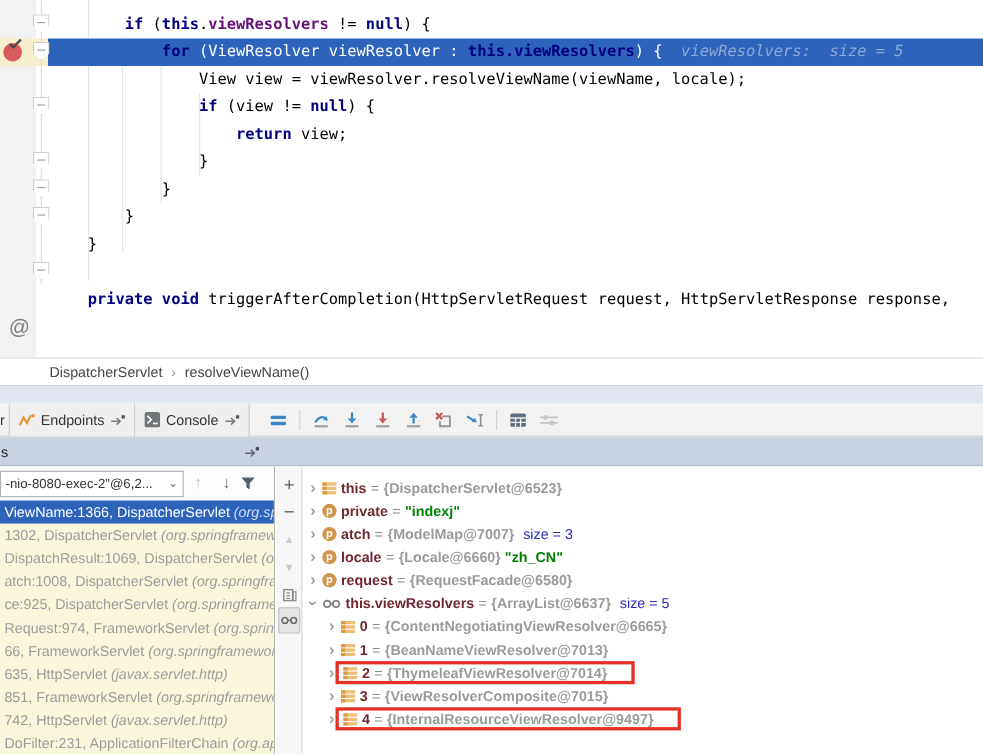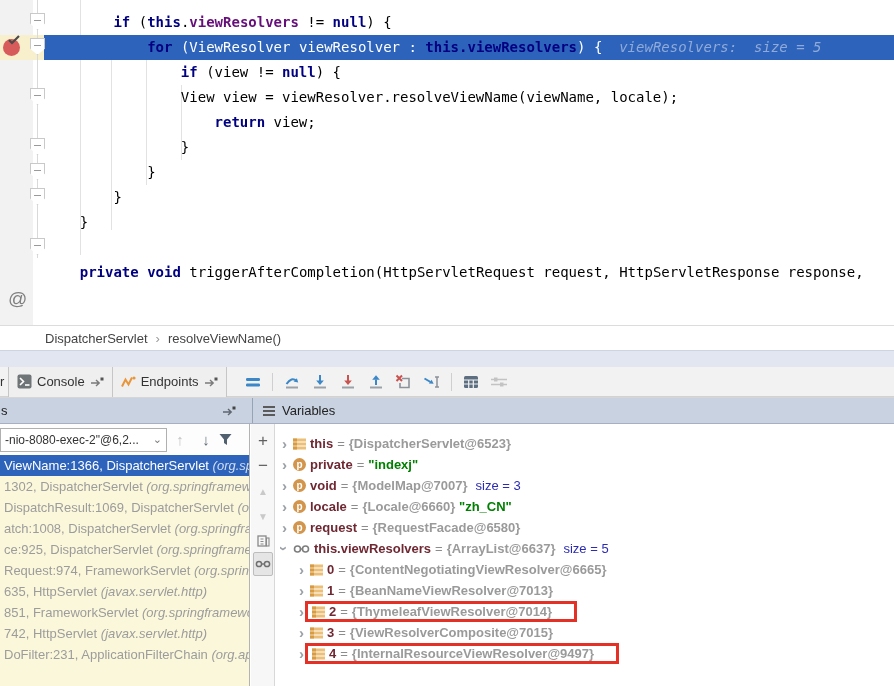--- a/index.html
+++ b/index.html
@@ -114,22 +114,22 @@
     <div id="gutter-col"></div>
     <div id="bp-row-cream"></div>
     <div id="fold-line"></div>
     <div class="indent-guide" style="left:80px; top:0; height:255px;"></div>
     <div class="indent-guide" style="left:111px; top:35px; height:195px;"></div>
     <div class="indent-guide" style="left:146px; top:60px; height:125px;"></div>
     <div class="indent-guide" style="left:181px; top:85px; height:75px;"></div>
     <div id="code-lines">
         <div class="line"><span class="seg-pl">        </span><span class="seg-kw">if</span><span class="seg-pl"> (</span><span class="seg-kw">this</span><span class="seg-pl">.</span><span class="seg-fd">viewResolvers</span><span class="seg-pl"> != </span><span class="seg-kw">null</span><span class="seg-pl">) {</span></div>
         <div class="line exec"><span class="seg-wh">            </span><span class="seg-kw">for</span><span class="seg-wh"> (ViewResolver viewResolver : </span><span class="seg-kw">this.viewResolvers</span><span class="seg-wh">) { </span><span class="seg-hint"> viewResolvers:  size = 5</span></div>
+        <div class="line"><span class="seg-pl">                View view = viewResolver.resolveViewName(viewName, locale);</span></div>
         <div class="line"><span class="seg-pl">                </span><span class="seg-kw">if</span><span class="seg-pl"> (view != </span><span class="seg-kw">null</span><span class="seg-pl">) {</span></div>
-        <div class="line"><span class="seg-pl">                View view = viewResolver.resolveViewName(viewName, locale);</span></div>
         <div class="line"><span class="seg-pl">                    </span><span class="seg-kw">return</span><span class="seg-pl"> view;</span></div>
         <div class="line"><span class="seg-pl">                }</span></div>
         <div class="line"><span class="seg-pl">            }</span></div>
         <div class="line"><span class="seg-pl">        }</span></div>
         <div class="line"><span class="seg-pl">    }</span></div>
         <div class="line"></div>
         <div class="line"><span class="seg-pl">    </span><span class="seg-kw">private void</span><span class="seg-pl"> triggerAfterCompletion(HttpServletRequest request, HttpServletResponse response,</span></div>
       </div>
     <div id="fold-markers">
         <div class="fold-marker" style="top: 13px;"></div>
@@ -152,43 +152,43 @@
     <span>DispatcherServlet</span><span class="sep">›</span><span>resolveViewName()</span>
   </div>
 
   <div id="strip"></div>
 
   <div id="dbg-toolbar">
     <div class="partial-tab">r</div>
 
     <div class="tw-tab">
       <span>
+        <svg width="15" height="14" viewBox="0 0 15 14">
+            <polyline points="1,11.5 4.5,4.5 7.5,9.5 11,2.5" fill="none" stroke="#e8963c" stroke-width="2"></polyline>
+            <circle cx="13" cy="3" r="1.6" fill="#e8963c"></circle>
+          </svg>
+      </span>
+      <span>Endpoints</span>
+      <span class="pin">
+        <svg width="14" height="12" viewBox="0 0 14 12">
+            <path d="M1 7 h8 M6 4 l3.2 3 L6 10" fill="none" stroke="#7a7a7a" stroke-width="1.4"></path>
+            <rect x="10.5" y="1.5" width="3" height="3" fill="#555"></rect>
+          </svg>
+      </span>
+    </div>
+
+    <div class="tw-tab">
+      <span>
         <svg width="15" height="15" viewBox="0 0 15 15">
             <rect x="0.5" y="0.5" width="14" height="14" rx="2" fill="#6f7577"></rect>
             <polyline points="3,4 6.5,7.5 3,11" fill="none" stroke="#fff" stroke-width="1.6"></polyline>
             <rect x="8" y="10.2" width="4.5" height="1.6" fill="#fff"></rect>
           </svg>
       </span>
       <span>Console</span>
-      <span class="pin">
-        <svg width="14" height="12" viewBox="0 0 14 12">
-            <path d="M1 7 h8 M6 4 l3.2 3 L6 10" fill="none" stroke="#7a7a7a" stroke-width="1.4"></path>
-            <rect x="10.5" y="1.5" width="3" height="3" fill="#555"></rect>
-          </svg>
-      </span>
-    </div>
-
-    <div class="tw-tab">
-      <span>
-        <svg width="15" height="14" viewBox="0 0 15 14">
-            <polyline points="1,11.5 4.5,4.5 7.5,9.5 11,2.5" fill="none" stroke="#e8963c" stroke-width="2"></polyline>
-            <circle cx="13" cy="3" r="1.6" fill="#e8963c"></circle>
-          </svg>
-      </span>
-      <span>Endpoints</span>
       <span class="pin">
         <svg width="14" height="12" viewBox="0 0 14 12">
             <path d="M1 7 h8 M6 4 l3.2 3 L6 10" fill="none" stroke="#7a7a7a" stroke-width="1.4"></path>
             <rect x="10.5" y="1.5" width="3" height="3" fill="#555"></rect>
           </svg>
       </span>
     </div>
 
     <div class="tbtn" style="margin-left:12px">
       <svg width="16" height="14" viewBox="0 0 16 14">
@@ -257,28 +257,20 @@
 
   <div id="panel-headers">
     <div id="frames-header">
       <span class="htxt">s</span>
       <span class="pin">
         <svg width="14" height="12" viewBox="0 0 14 12">
             <path d="M1 7 h8 M6 4 l3.2 3 L6 10" fill="none" stroke="#5f6671" stroke-width="1.4"></path>
             <rect x="10.5" y="1.5" width="3" height="3" fill="#444"></rect>
           </svg>
       </span>
-    </div>
-    <div id="vars-header">
-      <span class="hamb">
-          <i></i>
-          <i></i>
-          <i></i>
-        </span>
-      <span>Variables</span>
     </div>
   </div>
 
   <div id="dbg-main">
 
     <div id="frames-panel">
       <div id="frames-toolbar">
         <div id="thread-dd">
           <span class="ddtext">-nio-8080-exec-2"@6,2...</span>
           <span class="chev">⌄</span>
@@ -291,20 +283,21 @@
             </svg>
         </div>
       </div>
       <div id="frames-list">
           <div class="frame-row sel"><span>ViewName:1366, DispatcherServlet </span><span class="pkg">(org.spr</span></div>
           <div class="frame-row"><span>1302, DispatcherServlet </span><span class="pkg">(org.springframewo</span></div>
           <div class="frame-row"><span>DispatchResult:1069, DispatcherServlet </span><span class="pkg">(org</span></div>
           <div class="frame-row"><span>atch:1008, DispatcherServlet </span><span class="pkg">(org.springfra</span></div>
           <div class="frame-row"><span>ce:925, DispatcherServlet </span><span class="pkg">(org.springframew</span></div>
           <div class="frame-row"><span>Request:974, FrameworkServlet </span><span class="pkg">(org.spring</span></div>
+          <div class="frame-row"><span>66, FrameworkServlet </span><span class="pkg">(org.springframewor</span></div>
           <div class="frame-row"><span>635, HttpServlet </span><span class="pkg">(javax.servlet.http)</span></div>
           <div class="frame-row"><span>851, FrameworkServlet </span><span class="pkg">(org.springframewo</span></div>
           <div class="frame-row"><span>742, HttpServlet </span><span class="pkg">(javax.servlet.http)</span></div>
           <div class="frame-row"><span>DoFilter:231, ApplicationFilterChain </span><span class="pkg">(org.apa</span></div>
         </div>
     </div>
 
     <div id="vars-toolbar">
       <div class="vt-btn" style="top:5px;  font-size:17px;">+</div>
       <div class="vt-btn" style="top:30px; font-size:17px;">−</div>
@@ -359,21 +352,21 @@
             <span class="var-eq">=</span>
             <span class="var-str" style="white-space: pre;">"indexj"</span>
           </span>
         </div>
         <div class="var-row" style="top: 51px; padding-left: 2px;">
           <span class="var-chev">›</span>
           <span style="display: inline-flex; align-items: center;">
             <span class="var-icon">
               <span class="p-icon">p</span>
             </span>
-            <span class="var-name">void</span>
+            <span class="var-name">atch</span>
             <span class="var-eq">=</span>
             <span class="var-val">{ModelMap@7007}</span>
             <span class="var-size">size = 3</span>
           </span>
         </div>
         <div class="var-row" style="top: 72px; padding-left: 2px;">
           <span class="var-chev">›</span>
           <span style="display: inline-flex; align-items: center;">
             <span class="var-icon">
               <span class="p-icon">p</span>

